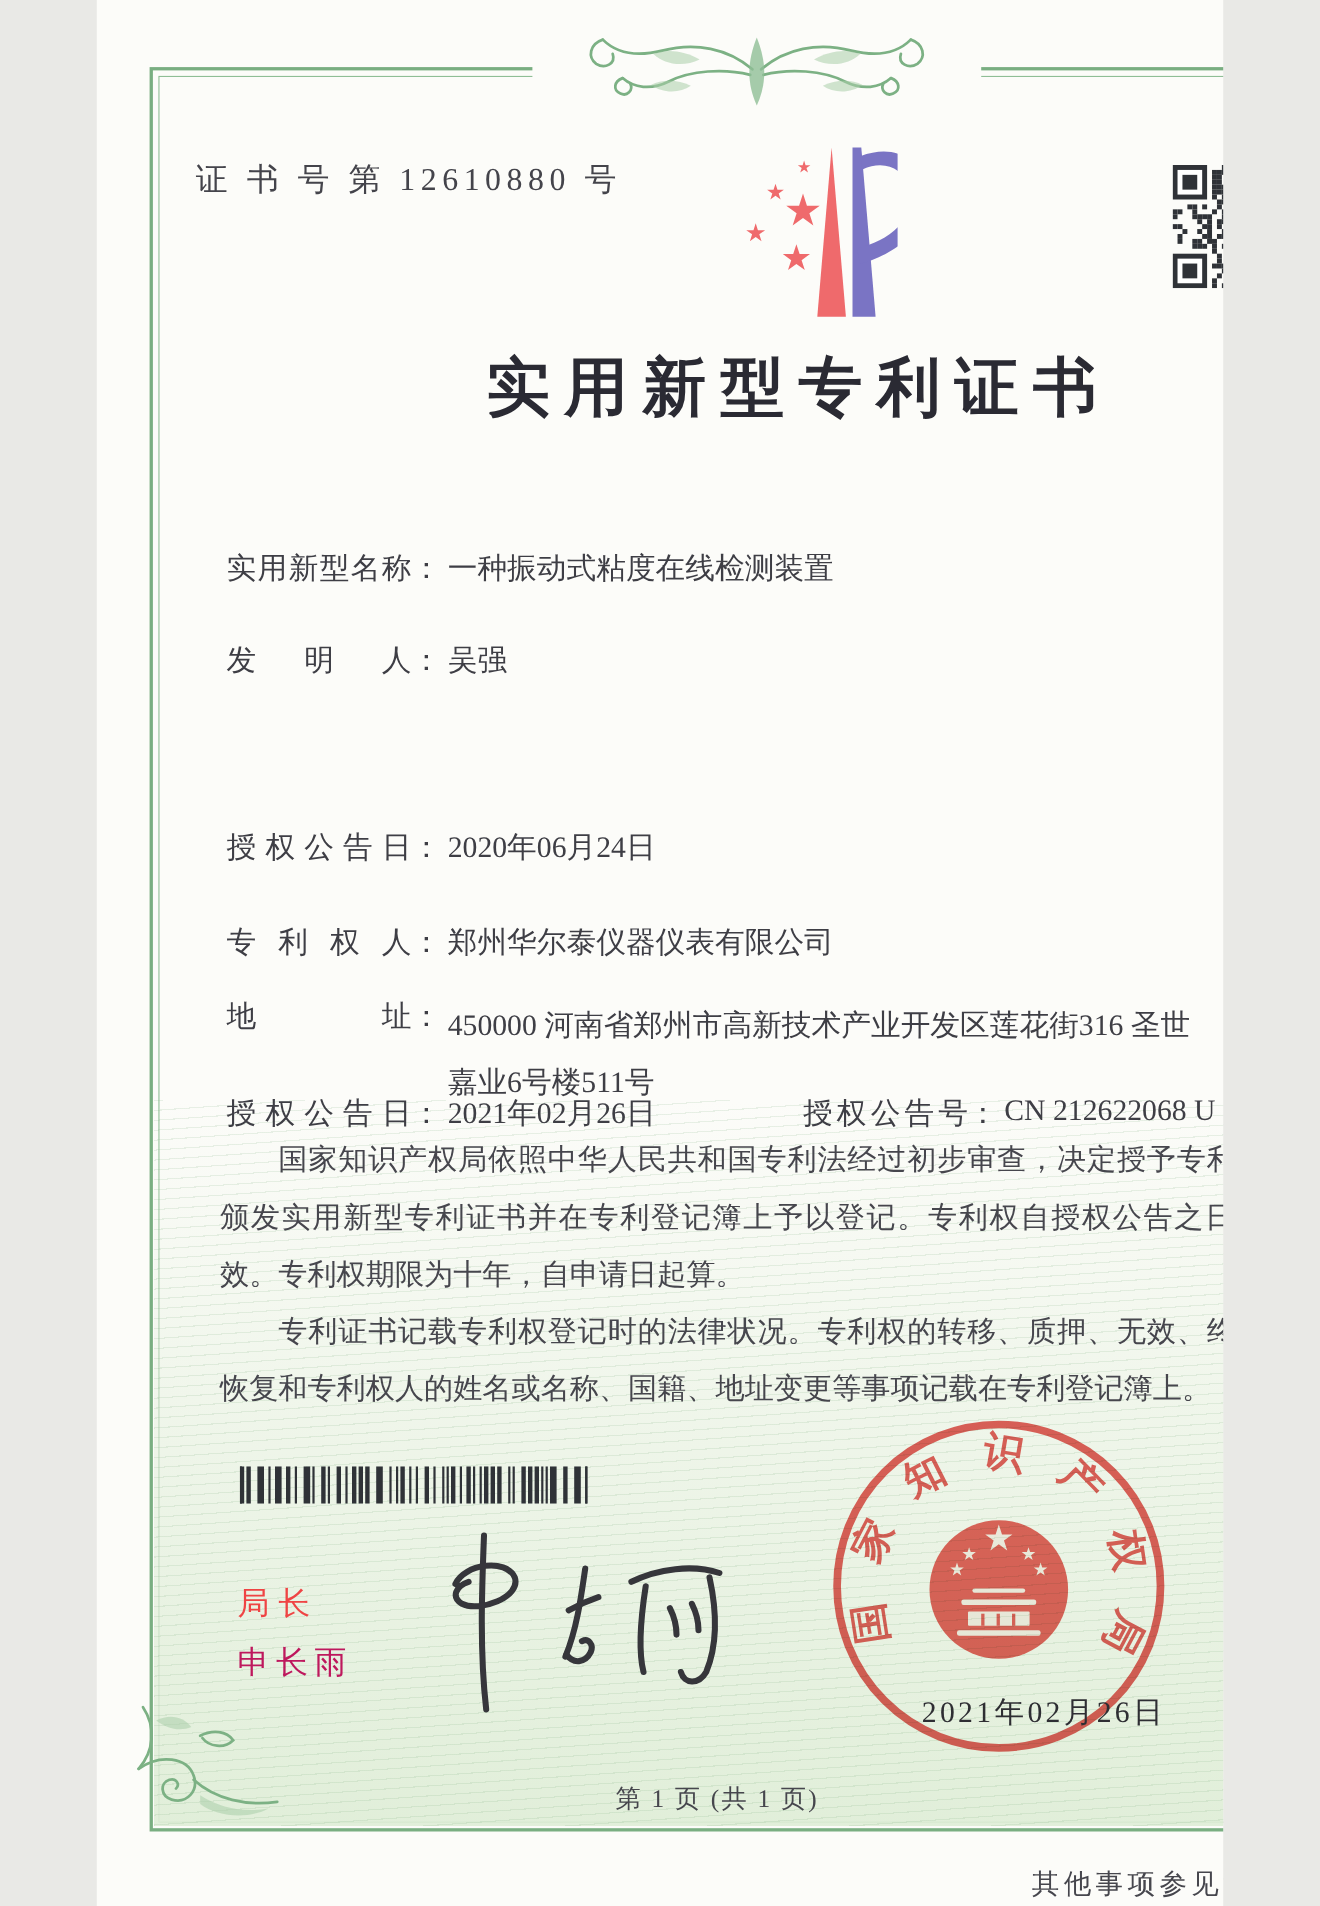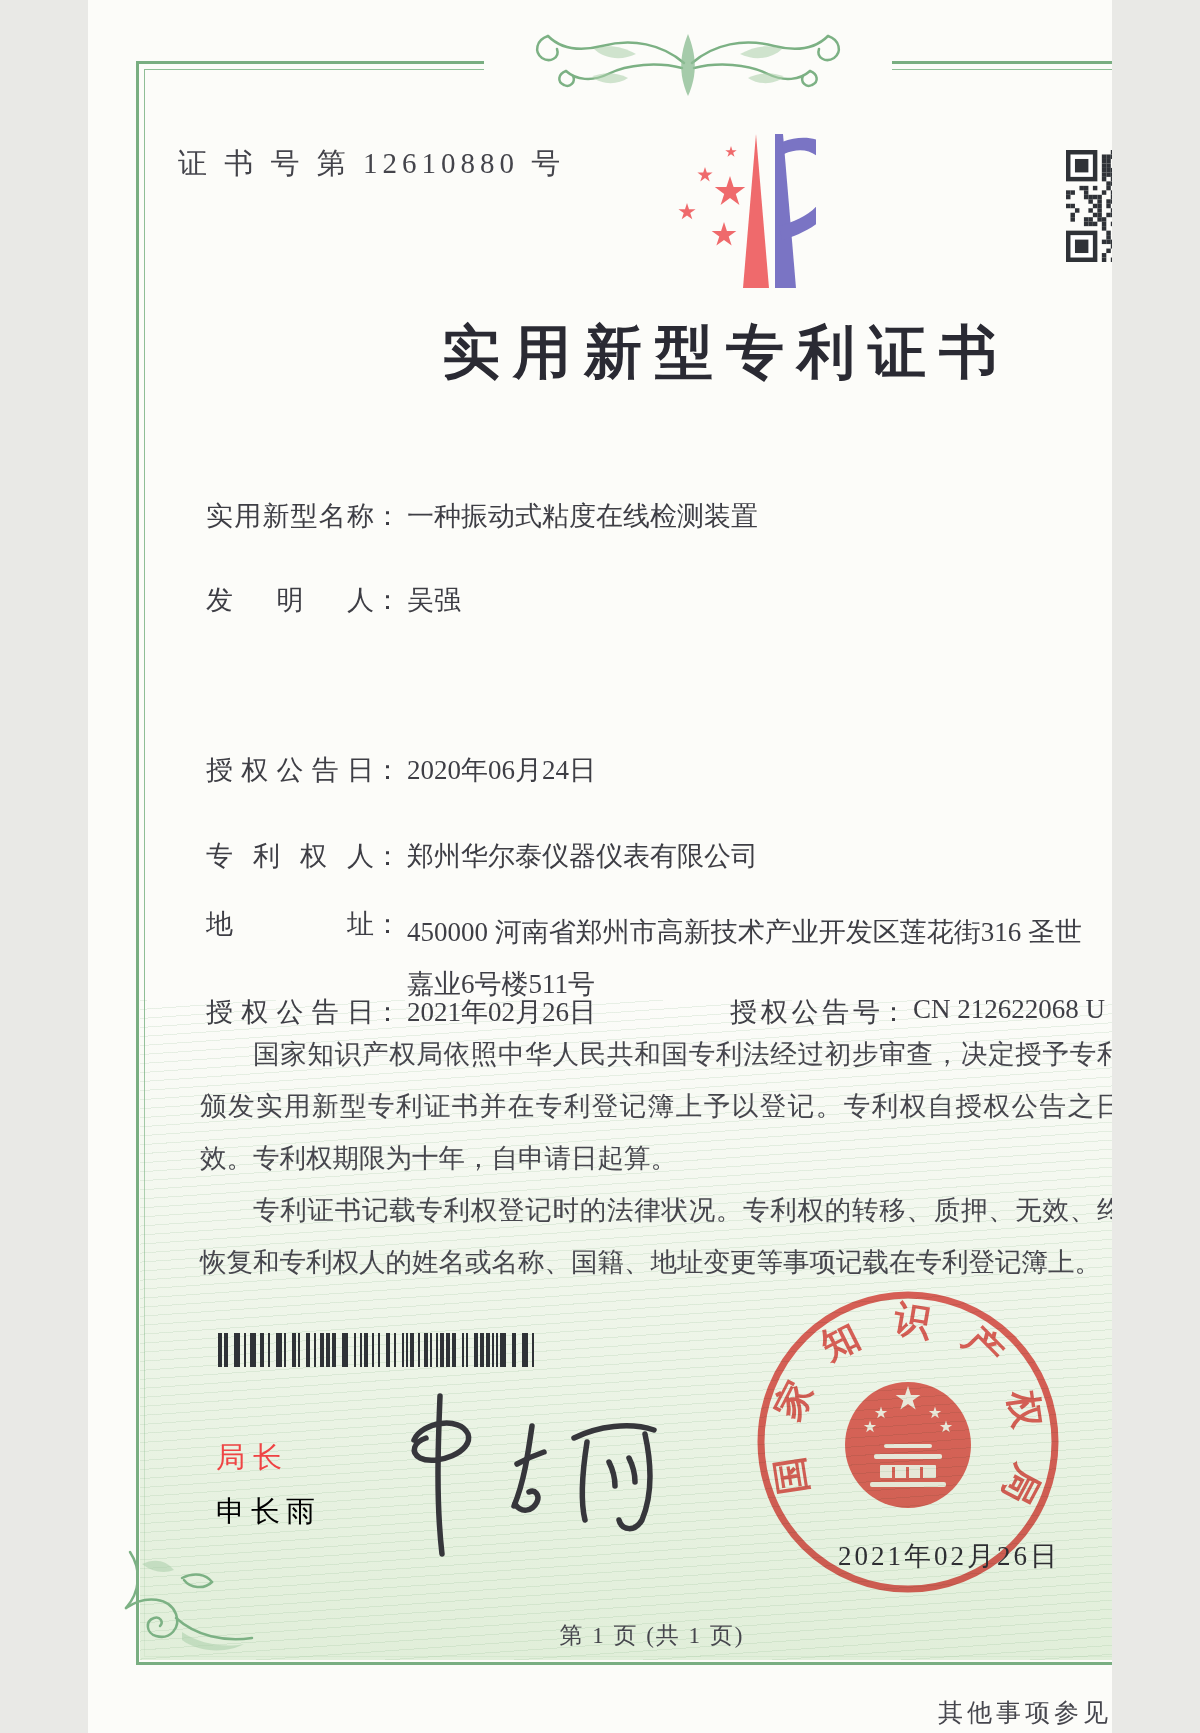--- a/index.html
+++ b/index.html
@@ -35,21 +35,21 @@
   .pair2{position:absolute; left:524px; top:0;}
   
   .body-text{position:absolute; left:112px; top:1028px; width:978px;
     font-size:26.5px; line-height:52px; text-align:justify; color:#46464d;}
   .body-text p{margin:0; text-indent:2em;}
   
   .barcode{position:absolute; left:130px; top:1333px; width:320px; height:34px;}
   .signer-title{position:absolute; left:128px; top:1438px; font-size:29px; letter-spacing:8px;
     font-family:"Liberation Sans","DejaVu Sans",sans-serif; color:#ef4444;}
   .signer-name{position:absolute; left:128px; top:1492px; font-size:29px; letter-spacing:6px;
-    font-family:"Liberation Sans","DejaVu Sans",sans-serif; color:#000000;}
+    font-family:"Liberation Sans","DejaVu Sans",sans-serif; color:#be185d;}
   .signature{position:absolute; left:296px; top:1390px; width:280px; height:170px;}
   .seal{position:absolute; left:664px; top:1286px; width:312px; height:312px;
     mix-blend-mode:multiply; opacity:.9;}
   .seal text{font-size:37px; font-weight:bold; letter-spacing:31px;
     fill:#e2514b; font-family:"Liberation Serif","DejaVu Serif",serif;}
   .seal-date{position:absolute; left:750px; top:1538px; font-size:27px; letter-spacing:3px; color:#2e2e33;}
   .page-num{position:absolute; left:0; top:1620px; width:1128px; text-align:center;
     font-size:23px; color:#46464d; letter-spacing:2px;}
   .back-note{position:absolute; left:0; top:1696px; width:1082px; text-align:right;
     font-size:25px; letter-spacing:4px; color:#46464d;}

